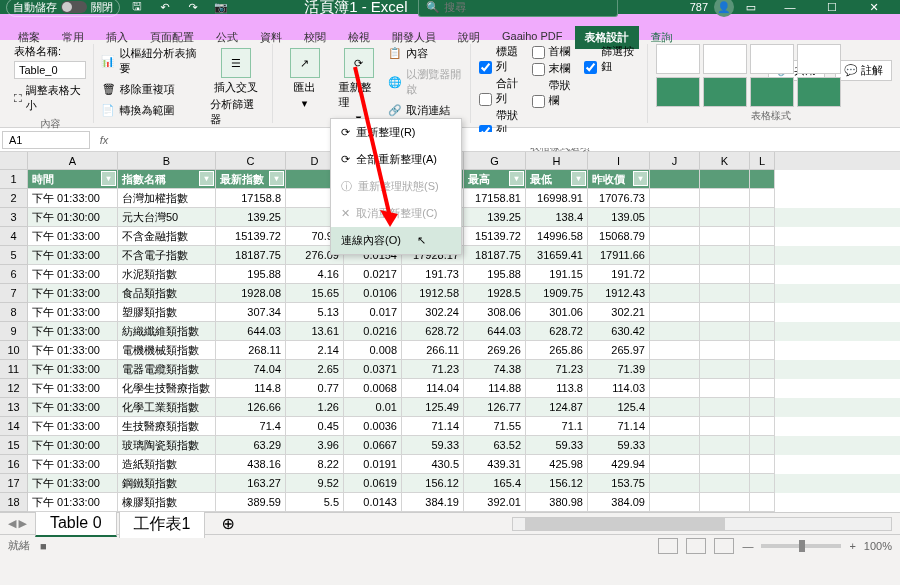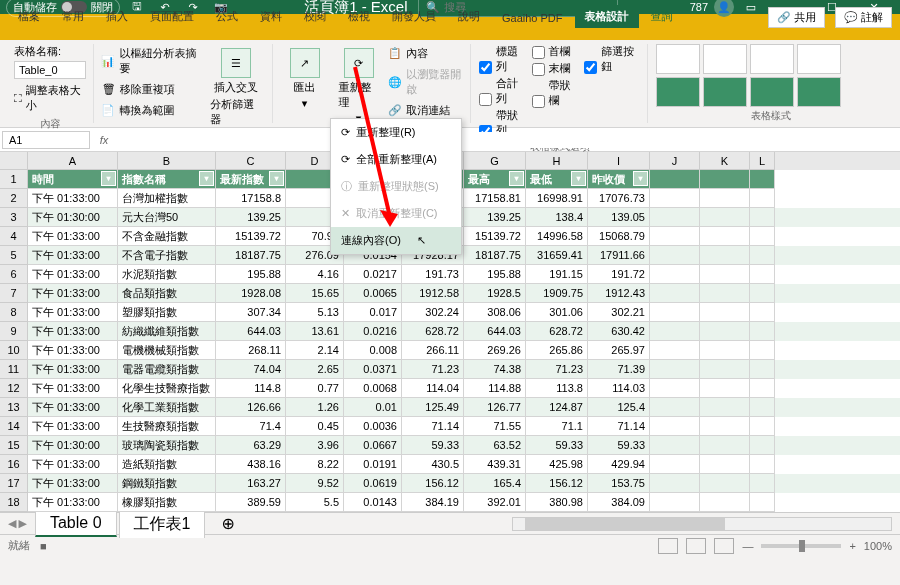--- a/index.html
+++ b/index.html
@@ -11,21 +11,21 @@
 .autosave .knob{width:10px;height:10px;border-radius:50%;background:#ccc;}
 .qat-btn{width:22px;height:22px;display:flex;align-items:center;justify-content:center;color:#fff;cursor:pointer;}
 .title-center{flex:1;display:flex;align-items:center;justify-content:center;gap:10px;}
 .doc-title{font-size:15px;}
 .search-box{background:#1b6b44;border:1px solid rgba(255,255,255,.3);border-radius:3px;padding:2px 8px;width:200px;color:#fff;display:flex;align-items:center;gap:4px;}
 .search-box input{background:transparent;border:none;color:#fff;outline:none;width:100%;}
 .win-ctrl{display:flex;gap:2px;}
 .win-btn{width:40px;height:28px;display:flex;align-items:center;justify-content:center;cursor:pointer;color:#fff;}
 .user-area{display:flex;align-items:center;gap:6px;margin-right:8px;}
 .user-area .avatar{width:20px;height:20px;border-radius:50%;background:#5a9478;display:flex;align-items:center;justify-content:center;}
-.ribbon-tabs{height:26px;background:#eab308;display:flex;align-items:flex-end;padding:12px 8px;gap:2px;}
+.ribbon-tabs{height:26px;background:#f0abfc;display:flex;align-items:flex-start;padding:12px 8px;gap:2px;}
 .ribbon-tab{padding:4px 10px;cursor:pointer;color:#333;}
 .ribbon-tab.active{background:#1b6b44;color:#fff;font-weight:bold;}
 .ribbon-tab.context{color:#1b6b44;}
 .share-btns{margin-left:auto;display:flex;gap:10px;margin-top:34px;}
 .share-btn{border:1px solid #ccc;padding:2px 8px;cursor:pointer;background:#fff;}
 .ribbon{height:88px;background:#f3f2f1;border-bottom:1px solid #d4d4d4;display:flex;padding:4px 8px;gap:2px;}
 .group{display:flex;flex-direction:column;padding:0 6px;border-right:1px solid #e0e0e0;}
 .group-body{flex:1;display:flex;gap:6px;align-items:flex-start;}
 .group-label{text-align:center;font-size:10px;color:#666;margin-top:2px;}
 .lbl-col{display:flex;flex-direction:column;gap:2px;}
@@ -358,21 +358,21 @@
         <div class="cell cwJ"></div>
         <div class="cell cwK"></div>
         <div class="cell cwL"></div>
       </div>
       <div class="row even">
         <div class="row-hdr">7</div>
         <div class="cell cwA">下午 01:33:00</div>
         <div class="cell cwB">食品類指數</div>
         <div class="cell cwC num">1928.08</div>
         <div class="cell cwD num">15.65</div>
-        <div class="cell cwE num">0.0065</div>
+        <div class="cell cwE num">0.0106</div>
         <div class="cell cwF num">1912.58</div>
         <div class="cell cwG num">1928.5</div>
         <div class="cell cwH num">1909.75</div>
         <div class="cell cwI num">1912.43</div>
         <div class="cell cwJ"></div>
         <div class="cell cwK"></div>
         <div class="cell cwL"></div>
       </div>
       <div class="row">
         <div class="row-hdr">8</div>

